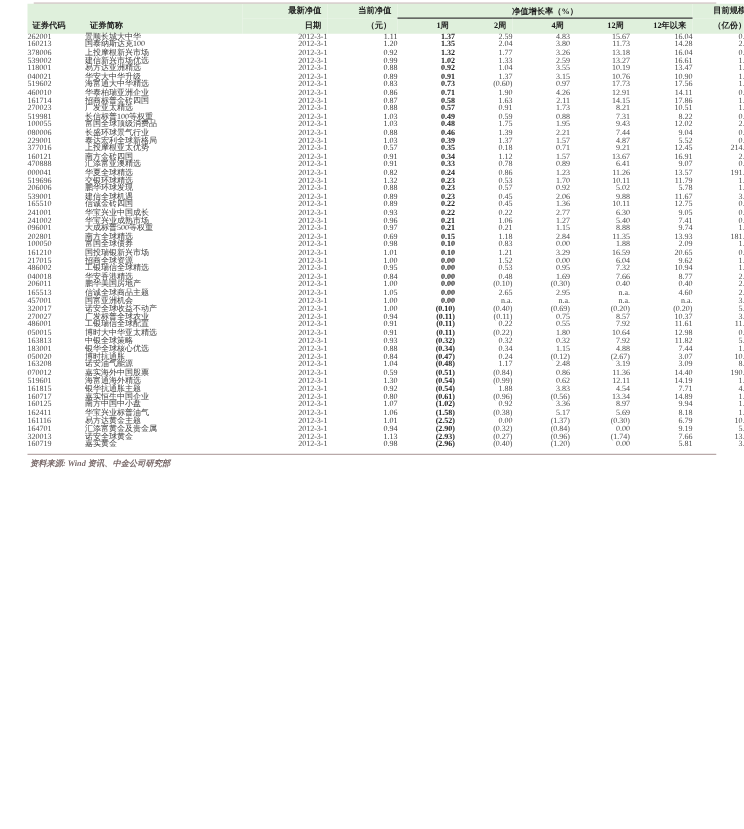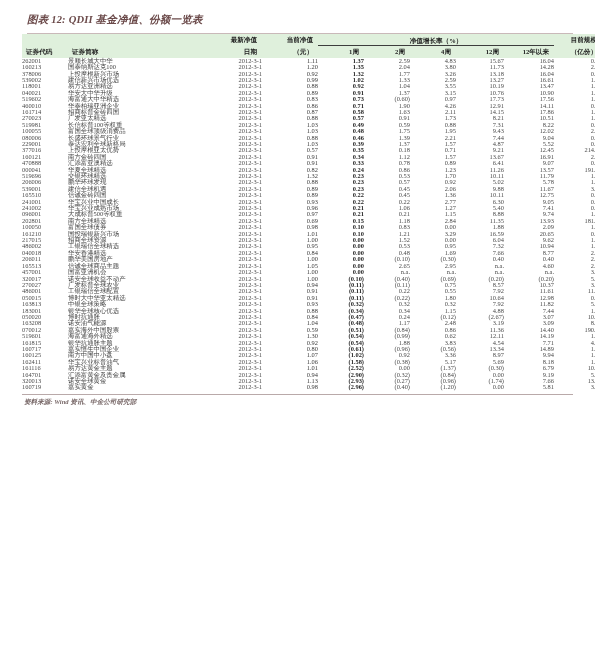--- a/index.html
+++ b/index.html
@@ -125,23 +125,20 @@
   col.c-w4    { width: 46px; }
   col.c-w12   { width: 48px; }
   col.c-ytd   { width: 50px; }
   col.c-scale { width: 48px; }
 </style>
 </head>
 <body>
 
 <div class="page">
 
-  <div class="title-wrap">
-    <span class="fig-title">图表 12: QDII 基金净值、份额一览表</span>
-  </div>
   <div class="title-rule"></div>
 
   <table class="qdii">
     <colgroup>
       <col class="c-code">
         <col class="c-name">
         <col class="c-date">
         <col class="c-nav">
       <col class="c-w1">
         <col class="c-w2">

